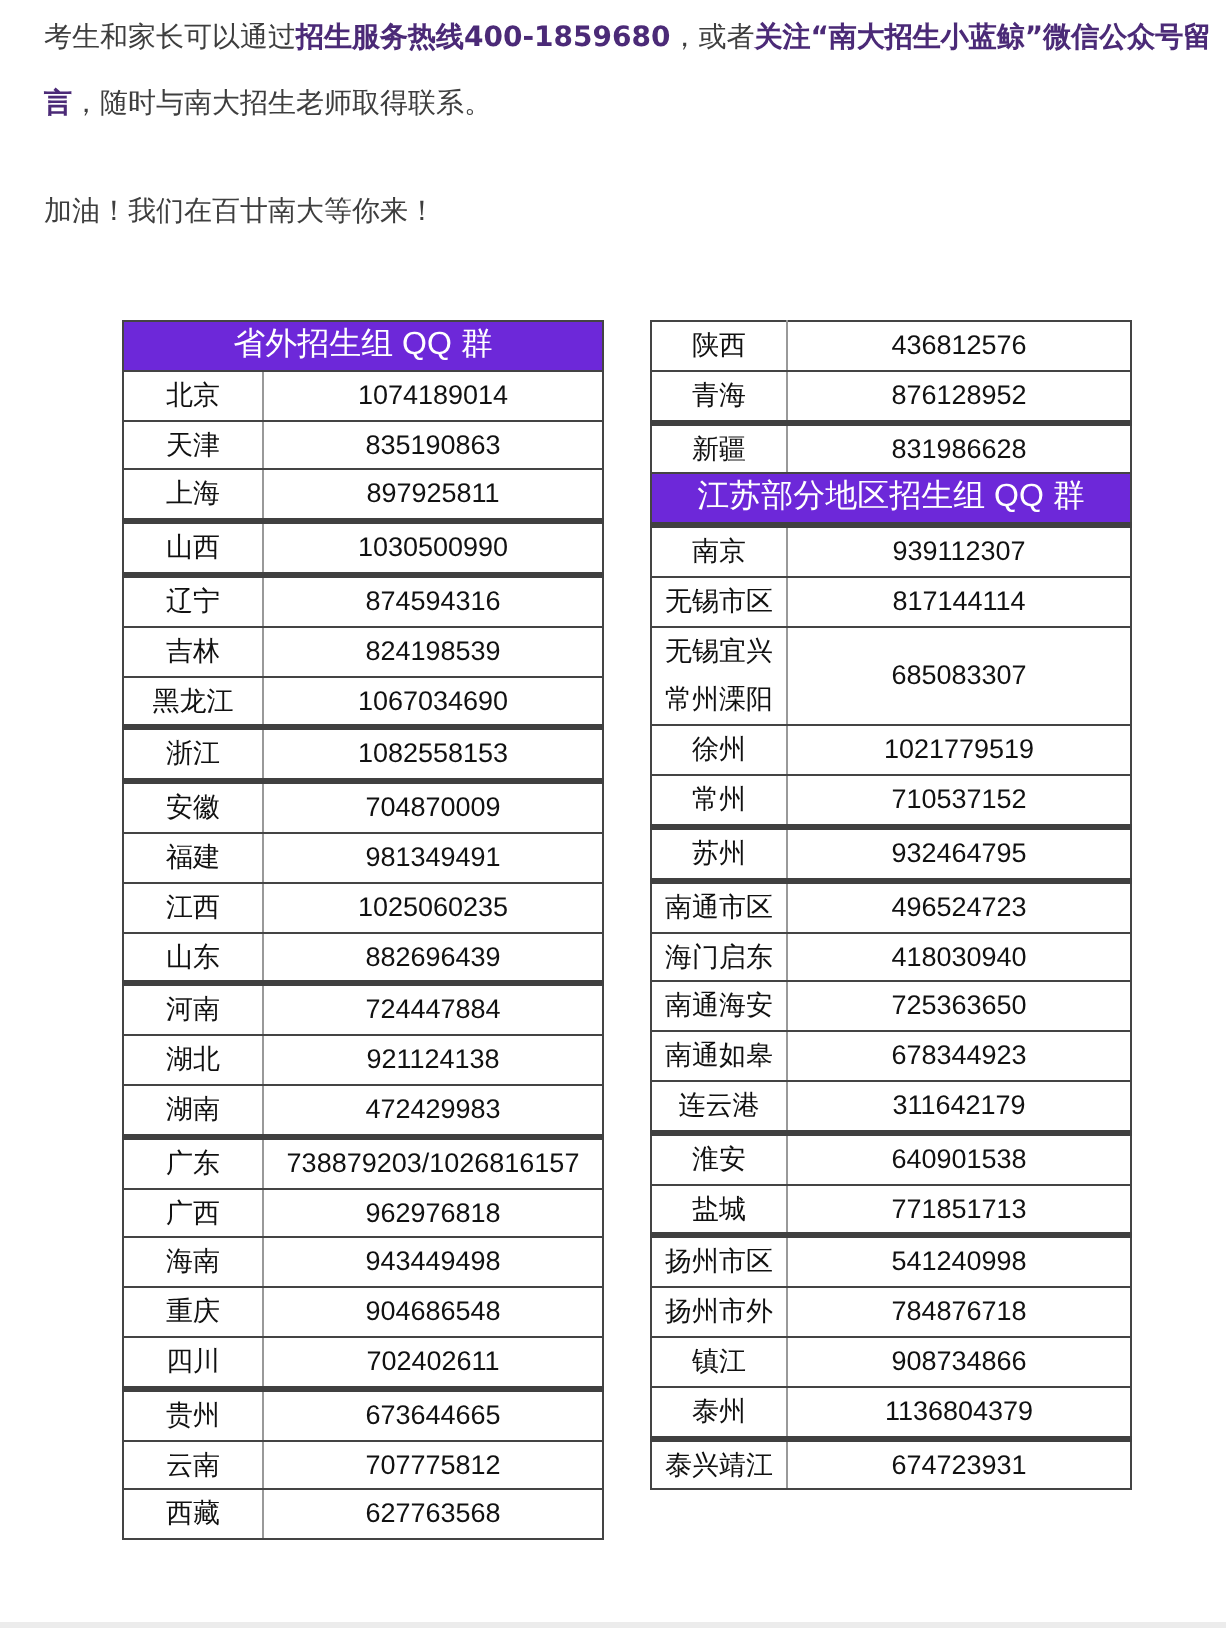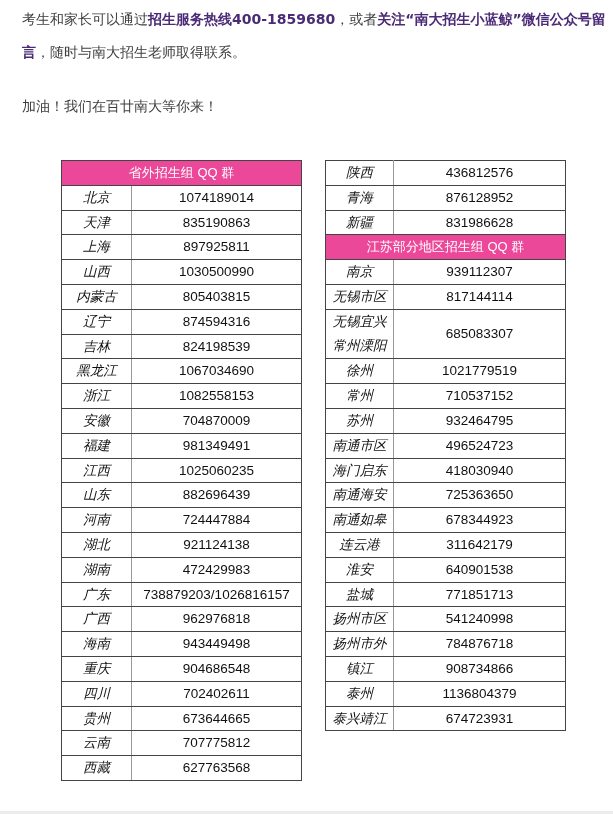--- a/index.html
+++ b/index.html
@@ -5,24 +5,24 @@
   html, body { margin: 0; padding: 0; background: #ffffff; }
   body { width: 613px; height: 814px; position: relative; overflow: hidden;
          font-family: "DejaVu Sans", "Liberation Sans", sans-serif; color: #333; }
   .para { position: absolute; left: 22px; width: 585px; font-size: 14px; line-height: 33px; color: #3e3e3e; }
   .p1 { top: 3px; }
   .p2 { top: 90px; }
   .hl { color: #4b2a77; font-weight: bold; }
   table { position: absolute; border-collapse: collapse; font-size: 13.5px; color: #111;
           font-family: "Liberation Sans", "DejaVu Sans", sans-serif; }
   td { border: 1px solid #444; text-align: center; padding: 0; height: 23.8px; line-height: 23.8px; }
-  td.name { border-right: 1px solid #999; font-style: italic; }
-  tr.hdr td { background: #ec4899; color: #fff; border: 1px solid #444; font-size: 13px; }
+  td.name { border-right: 1px solid #999; }
+  tr.hdr td { background: #6d28d9; color: #fff; border: 1px solid #444; font-size: 16px; }
   tr + tr td { border-top: 1px solid #bbb; }
-  tr.strong td { border-top: 1px solid #404040; }
+  tr.strong td { border-top: 3px solid #404040; }
   #left { left: 61px; top: 160px; width: 241px; }
   #left td.name { width: 69px; }
   #right { left: 325px; top: 160px; width: 241px; }
   #right td.name { width: 67px; }
   td.double { height: 48.6px; line-height: 24px; }
   .bottom-bar { position: absolute; left: 0; right: 0; top: 811px; height: 3px; background: #ececec; }
 </style>
 </head>
 <body>
 
@@ -46,24 +46,20 @@
         <td>835190863</td>
       </tr>
       <tr>
         <td class="name">上海</td>
         <td>897925811</td>
       </tr>
       <tr class="strong">
         <td class="name">山西</td>
         <td>1030500990</td>
       </tr>
-      <tr>
-        <td class="name">内蒙古</td>
-        <td>805403815</td>
-      </tr>
       <tr class="strong">
         <td class="name">辽宁</td>
         <td>874594316</td>
       </tr>
       <tr>
         <td class="name">吉林</td>
         <td>824198539</td>
       </tr>
       <tr>
         <td class="name">黑龙江</td>

